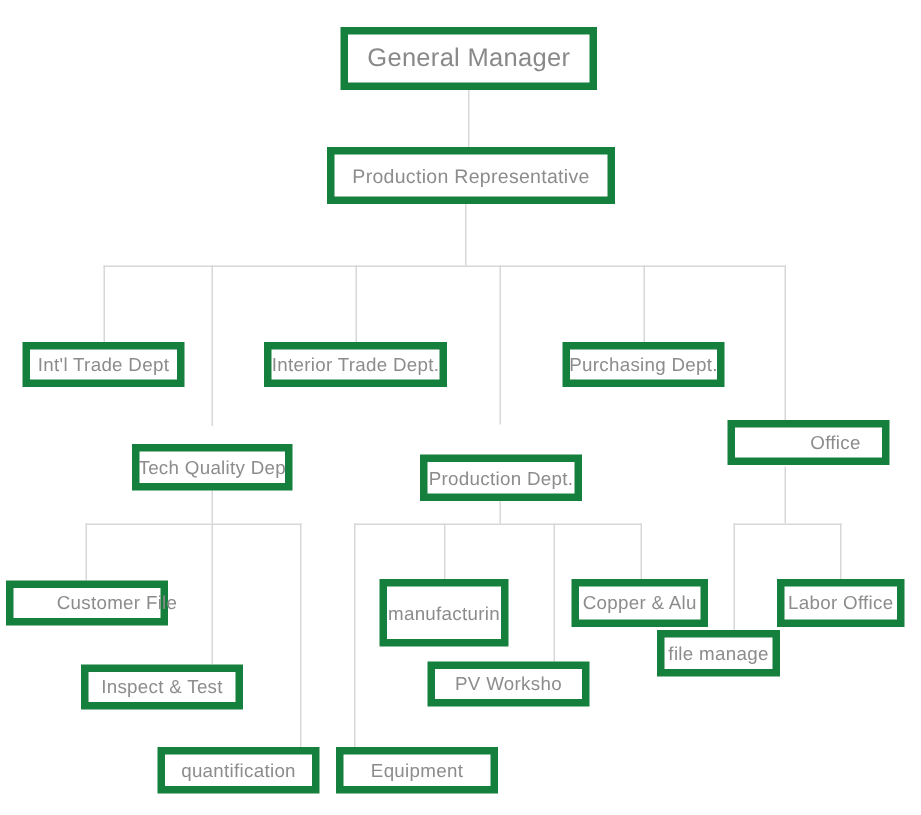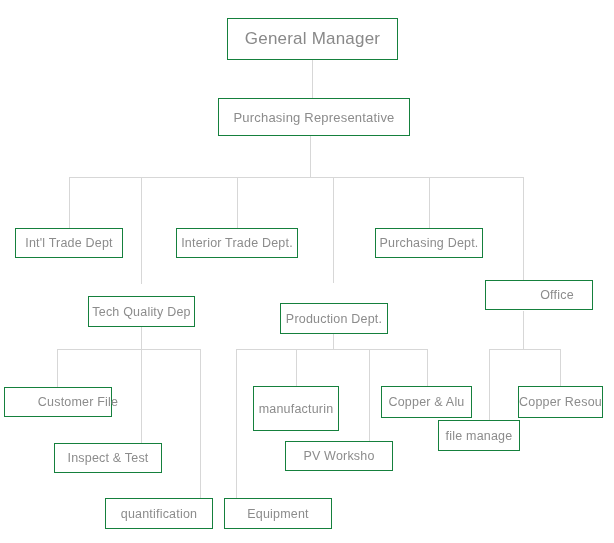--- a/index.html
+++ b/index.html
@@ -7,21 +7,21 @@
     position: relative;
     width: 614px;
     height: 543px;
     background: #ffffff;
     font-family: "Liberation Sans", "DejaVu Sans", sans-serif;
     overflow: hidden;
   }
   .node {
     position: absolute;
     box-sizing: border-box;
-    border: 1px solid #15803d;
+    border: 5px solid #15803d;
     background: #ffffff;
     color: #8c8c8c;
     display: flex;
     align-items: center;
     justify-content: center;
     text-align: center;
     font-size: 12.5px;
     white-space: nowrap;
     letter-spacing: 0.2px;
   }
@@ -62,35 +62,35 @@
   <div class="line v" style="left:296px; top:349px; height:37px;"></div>
   <div class="line v" style="left:369px; top:349px; height:92px;"></div>
   <div class="line v" style="left:427px; top:349px; height:37px;"></div>
 
   <div class="line v" style="left:523px; top:311px; height:38px;"></div>
   <div class="line h" style="left:489px; top:349px; width:72px;"></div>
   <div class="line v" style="left:489px; top:349px; height:91px;"></div>
   <div class="line v" style="left:560px; top:349px; height:37px;"></div>
 
   <div class="node root" style="left:227px; top:18px;  width:171px; height:42px;">General Manager</div>
-  <div class="node mgmt" style="left:218px; top:98px;  width:192px; height:38px;">Purchasing Representative</div>
+  <div class="node mgmt" style="left:218px; top:98px;  width:192px; height:38px;">Production Representative</div>
 
   <div class="node" style="left:15px;  top:228px; width:108px; height:30px;">Int'l Trade Dept</div>
   <div class="node" style="left:176px; top:228px; width:122px; height:30px;">Interior Trade Dept.</div>
   <div class="node" style="left:375px; top:228px; width:108px; height:30px;">Purchasing Dept.</div>
 
   <div class="node" style="left:88px;  top:296px; width:107px; height:31px;">Tech Quality Dep</div>
   <div class="node" style="left:280px; top:283px; width:108px; height:31px;margin-top:20px;">Production Dept.</div>
   <div class="node" style="left:485px; top:280px; width:108px; height:30px;padding-left:36px;">Office</div>
 
   <div class="node" style="left:4px;   top:387px; width:108px; height:30px;padding-left:40px;">Customer File</div>
   <div class="node" style="left:54px;  top:443px; width:108px; height:30px;">Inspect &amp; Test</div>
   <div class="node" style="left:105px; top:498px; width:108px; height:31px;">quantification</div>
 
   <div class="node" style="left:253px; top:386px; width:86px;  height:45px;">manufacturin</div>
   <div class="node" style="left:285px; top:441px; width:108px; height:30px;">PV Worksho</div>
   <div class="node" style="left:224px; top:498px; width:108px; height:31px;">Equipment</div>
   <div class="node" style="left:381px; top:386px; width:91px;  height:32px;">Copper &amp; Alu</div>
 
   <div class="node" style="left:438px; top:420px; width:82px;  height:31px;">file manage</div>
-  <div class="node" style="left:518px; top:386px; width:85px;  height:32px;">Copper Resou</div>
+  <div class="node" style="left:518px; top:386px; width:85px;  height:32px;">Labor Office</div>
 
 </div>
 
 </body></html>

